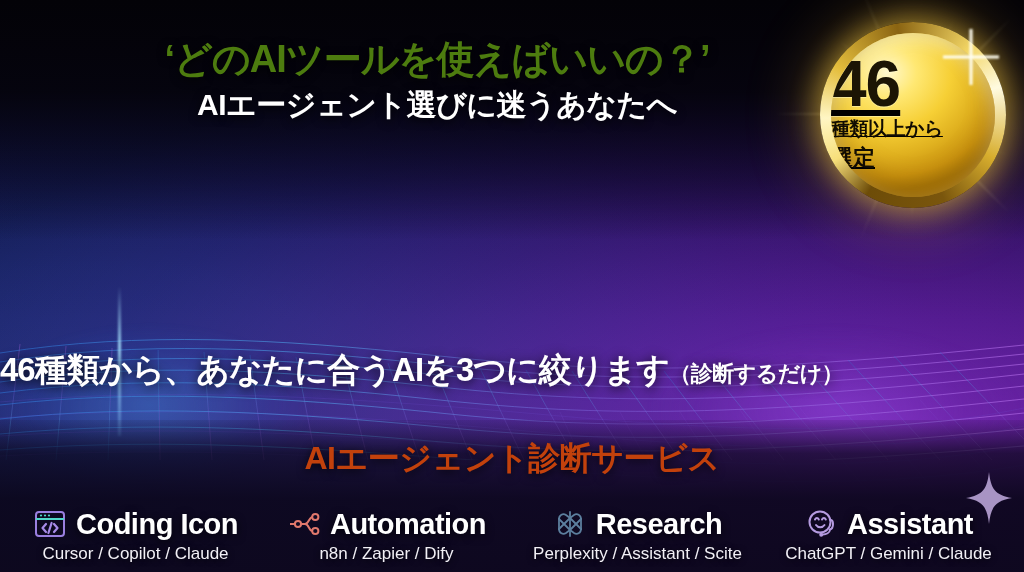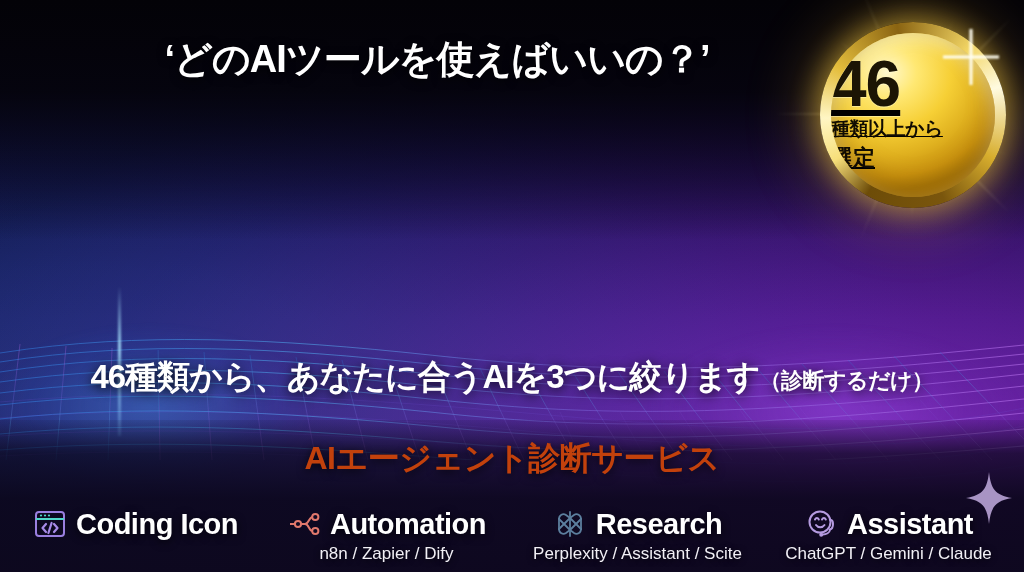--- a/index.html
+++ b/index.html
@@ -100,42 +100,41 @@
   }
   .badge-spark:before{width:56px;height:3px;transform:translate(-50%,-50%);}
   .badge-spark:after{width:3px;height:56px;transform:translate(-50%,-50%);}
 
   
   .kicker-wrap{
     position:absolute;left:0;right:0;top:38px;text-align:center;
     padding-right:150px;
   }
   .kicker1{
-    font-size:38px;font-weight:bold;color:#ffffff;letter-spacing:-1px;
+    font-size:38px;font-weight:bold;color:#4d7c0f;letter-spacing:-1px;
     line-height:1.12;white-space:nowrap;
     text-shadow:0 2px 10px rgba(0,0,0,.85);
   }
   .kicker2{
     font-size:30px;font-weight:bold;color:#ffffff;letter-spacing:-0.5px;
     line-height:1.2;margin-top:6px;white-space:nowrap;
     text-shadow:0 2px 10px rgba(0,0,0,.85);
   }
 
   .headline{
     position:absolute;left:0;right:0;top:166px;text-align:center;
     font-size:134px;font-weight:bold;color:#ffffff;
     letter-spacing:-2px;line-height:1;white-space:nowrap;
     text-shadow:0 6px 26px rgba(0,0,0,.7),0 0 42px rgba(120,140,255,.22);
   }
 
   .subline{
-    position:absolute;left:0;right:0;top:348px;text-align:center;
+    position:absolute;left:0;right:0;top:348px;
     white-space:nowrap;
     text-shadow:0 2px 12px rgba(0,0,0,.9);
-    margin-top:7px;
   }
   .subline .big{font-size:33px;font-weight:bold;color:#ffffff;letter-spacing:-1px;}
   .subline .small{font-size:22px;font-weight:bold;color:#ffffff;letter-spacing:-0.5px;}
 
   .service-title{
     position:absolute;left:0;right:0;top:437px;text-align:center;
     font-size:32px;font-weight:bold;color:#c2410c;letter-spacing:-0.5px;
     white-space:nowrap;
     text-shadow:0 2px 10px rgba(0,0,0,.85);
   }
@@ -268,20 +267,21 @@
     <div class="badge-inner">
       <div class="badge-num">46</div>
       <div class="badge-l1">種類以上から</div>
       <div class="badge-l2">選定</div>
     </div>
     <div class="badge-spark"></div>
   </div>
 
   <div class="kicker-wrap">
     <div class="kicker1">‘どのAIツールを使えばいいの？’</div>
+    <div class="kicker2">AIエージェント選びに迷うあなたへ</div>
   </div>
 
 
   <div class="subline">
     <span class="big">46種類から、あなたに合うAIを3つに絞ります</span><span class="small">（診断するだけ）</span>
   </div>
 
   <div class="service-title">AIエージェント診断サービス</div>
 
   <div class="cats">
@@ -293,20 +293,21 @@
           <path d="M3 12 H31" stroke="#4FD6C8" stroke-width="2"></path>
           <circle cx="8" cy="8.5" r="1.1" fill="#4FD6C8"></circle>
           <circle cx="12" cy="8.5" r="1.1" fill="#4FD6C8"></circle>
           <circle cx="16" cy="8.5" r="1.1" fill="#4FD6C8"></circle>
           <path d="M13 17 L9.5 21 L13 25" fill="none" stroke="#A78BE8" stroke-width="2.2" stroke-linecap="round" stroke-linejoin="round"></path>
           <path d="M21 17 L24.5 21 L21 25" fill="none" stroke="#A78BE8" stroke-width="2.2" stroke-linecap="round" stroke-linejoin="round"></path>
           <path d="M18.6 16 L15.4 26" stroke="#A78BE8" stroke-width="2.2" stroke-linecap="round"></path>
         </svg>
         <span class="cat-title">Coding Icon</span>
       </div>
+      <div class="cat-sub">Cursor / Copilot / Claude</div>
     </div>
 
     <div class="cat">
       <div class="cat-head">
         <svg class="cat-icon" viewBox="0 0 34 34">
           <g stroke="#E0786C" stroke-width="2" fill="none">
             <path d="M3 17 H8"></path>
             <circle cx="11" cy="17" r="3.1"></circle>
             <path d="M14 17 H18"></path>
             <path d="M18 17 C22 17,22 10,25.5 10"></path>

